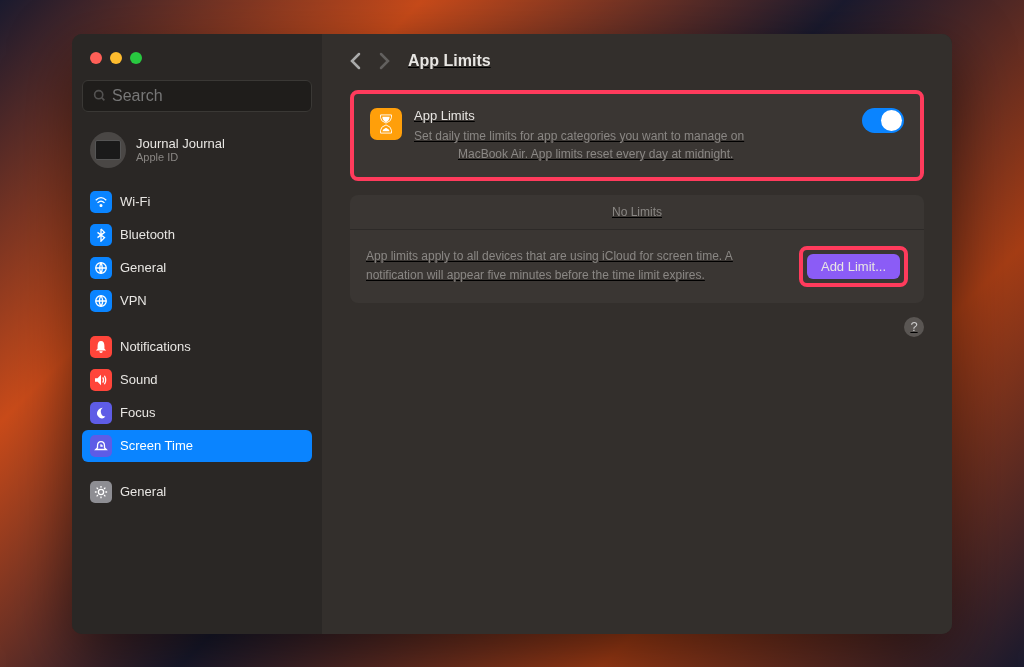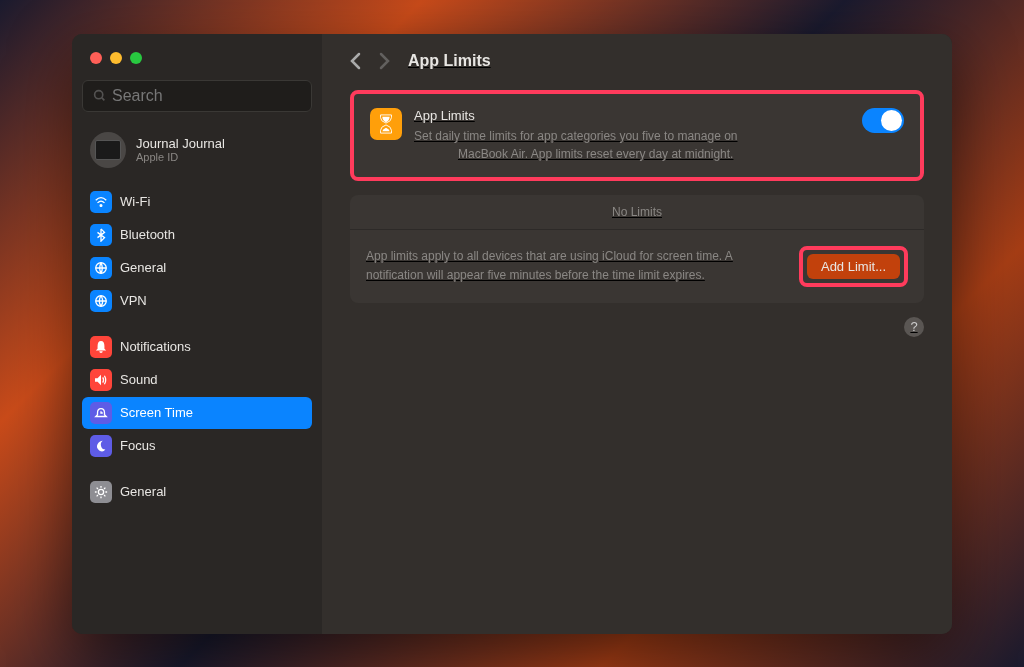--- a/index.html
+++ b/index.html
@@ -320,21 +320,21 @@
       line-height: 1.6;
     }
     
     .add-limit-wrap {
       border: 4px solid #ff3b5c;
       border-radius: 8px;
       padding: 4px;
     }
     
     .add-limit-btn {
-      background: #c2410c;
+      background: #8b5cf6;
       border: none;
       color: #e8e6e3;
       font-size: 13px;
       padding: 5px 14px;
       border-radius: 6px;
       cursor: pointer;
     }
     
     .help-btn {
       width: 20px;
@@ -436,36 +436,36 @@
       </div>
       <div class="sidebar-item">
         <div class="sidebar-icon icon-sound">
           <svg width="14" height="12" viewBox="0 0 16 14" fill="#fff">
             <path d="M1 5 L4 5 L8 1 L8 13 L4 9 L1 9 Z"></path>
               <path d="M10 4 Q12 7 10 10 M12 2 Q15 7 12 12" fill="none" stroke="#fff" stroke-width="1.5"></path>
           </svg>
         </div>
         <span class="sidebar-label">Sound</span>
       </div>
+      <div class="sidebar-item">
+        <div class="sidebar-icon icon-focus">
+          <svg width="14" height="14" viewBox="0 0 16 16" fill="#fff">
+            <path d="M10 2 Q6 2 4 6 Q2 10 6 13 Q10 16 13 12 Q9 12 8 8 Q7 4 10 2"></path>
+          </svg>
+        </div>
+        <span class="sidebar-label">Focus</span>
+      </div>
       <div class="sidebar-item active">
         <div class="sidebar-icon icon-screentime">
           <svg width="14" height="14" viewBox="0 0 16 16" fill="none" stroke="#fff" stroke-width="1.5">
             <path d="M8 3 Q4 3 4 8 L4 10 L2 12 L14 12 L12 10 L12 8 Q12 3 8 3"></path>
               <path d="M8 6 L8 8 L10 8"></path>
           </svg>
         </div>
         <span class="sidebar-label">Screen Time</span>
-      </div>
-      <div class="sidebar-item">
-        <div class="sidebar-icon icon-focus">
-          <svg width="14" height="14" viewBox="0 0 16 16" fill="#fff">
-            <path d="M10 2 Q6 2 4 6 Q2 10 6 13 Q10 16 13 12 Q9 12 8 8 Q7 4 10 2"></path>
-          </svg>
-        </div>
-        <span class="sidebar-label">Focus</span>
       </div>
     </div>
 
     <div class="sidebar-section">
       <div class="sidebar-item">
         <div class="sidebar-icon icon-general">
           <svg width="14" height="14" viewBox="0 0 16 16" fill="none" stroke="#fff" stroke-width="1.5">
             <circle cx="8" cy="8" r="3"></circle>
               <path d="M8 1 L8 3 M8 13 L8 15 M1 8 L3 8 M13 8 L15 8 M3 3 L4.5 4.5 M11.5 11.5 L13 13 M3 13 L4.5 11.5 M11.5 4.5 L13 3"></path>
           </svg>
@@ -499,21 +499,21 @@
         <div class="app-limits-icon">
           <svg width="18" height="20" viewBox="0 0 18 22" fill="#fff">
             <path d="M3 1 L15 1 L15 4 Q15 8 9 10 Q3 8 3 4 Z M3 21 L15 21 L15 18 Q15 14 9 12 Q3 14 3 18 Z" stroke="#fff" stroke-width="1" fill="none"></path>
             <path d="M5 3 L13 3 Q13 7 9 9 Q5 7 5 3 Z" fill="#fff"></path>
             <path d="M5 19 L13 19 Q13 17 9 15 Q5 17 5 19 Z" fill="#fff"></path>
           </svg>
         </div>
         <div class="card-content">
           <div class="card-title">App Limits</div>
           <div class="card-desc">
-            <span>Set daily time limits for app categories you five to manage on</span>
+            <span>Set daily time limits for app categories you want to manage on</span>
             <br>
             <span class="redacted"></span><span>MacBook Air. App limits reset every day at midnight.</span>
           </div>
         </div>
         <div class="toggle">
           <div class="toggle-knob"></div>
         </div>
       </div>
     </div>
 

